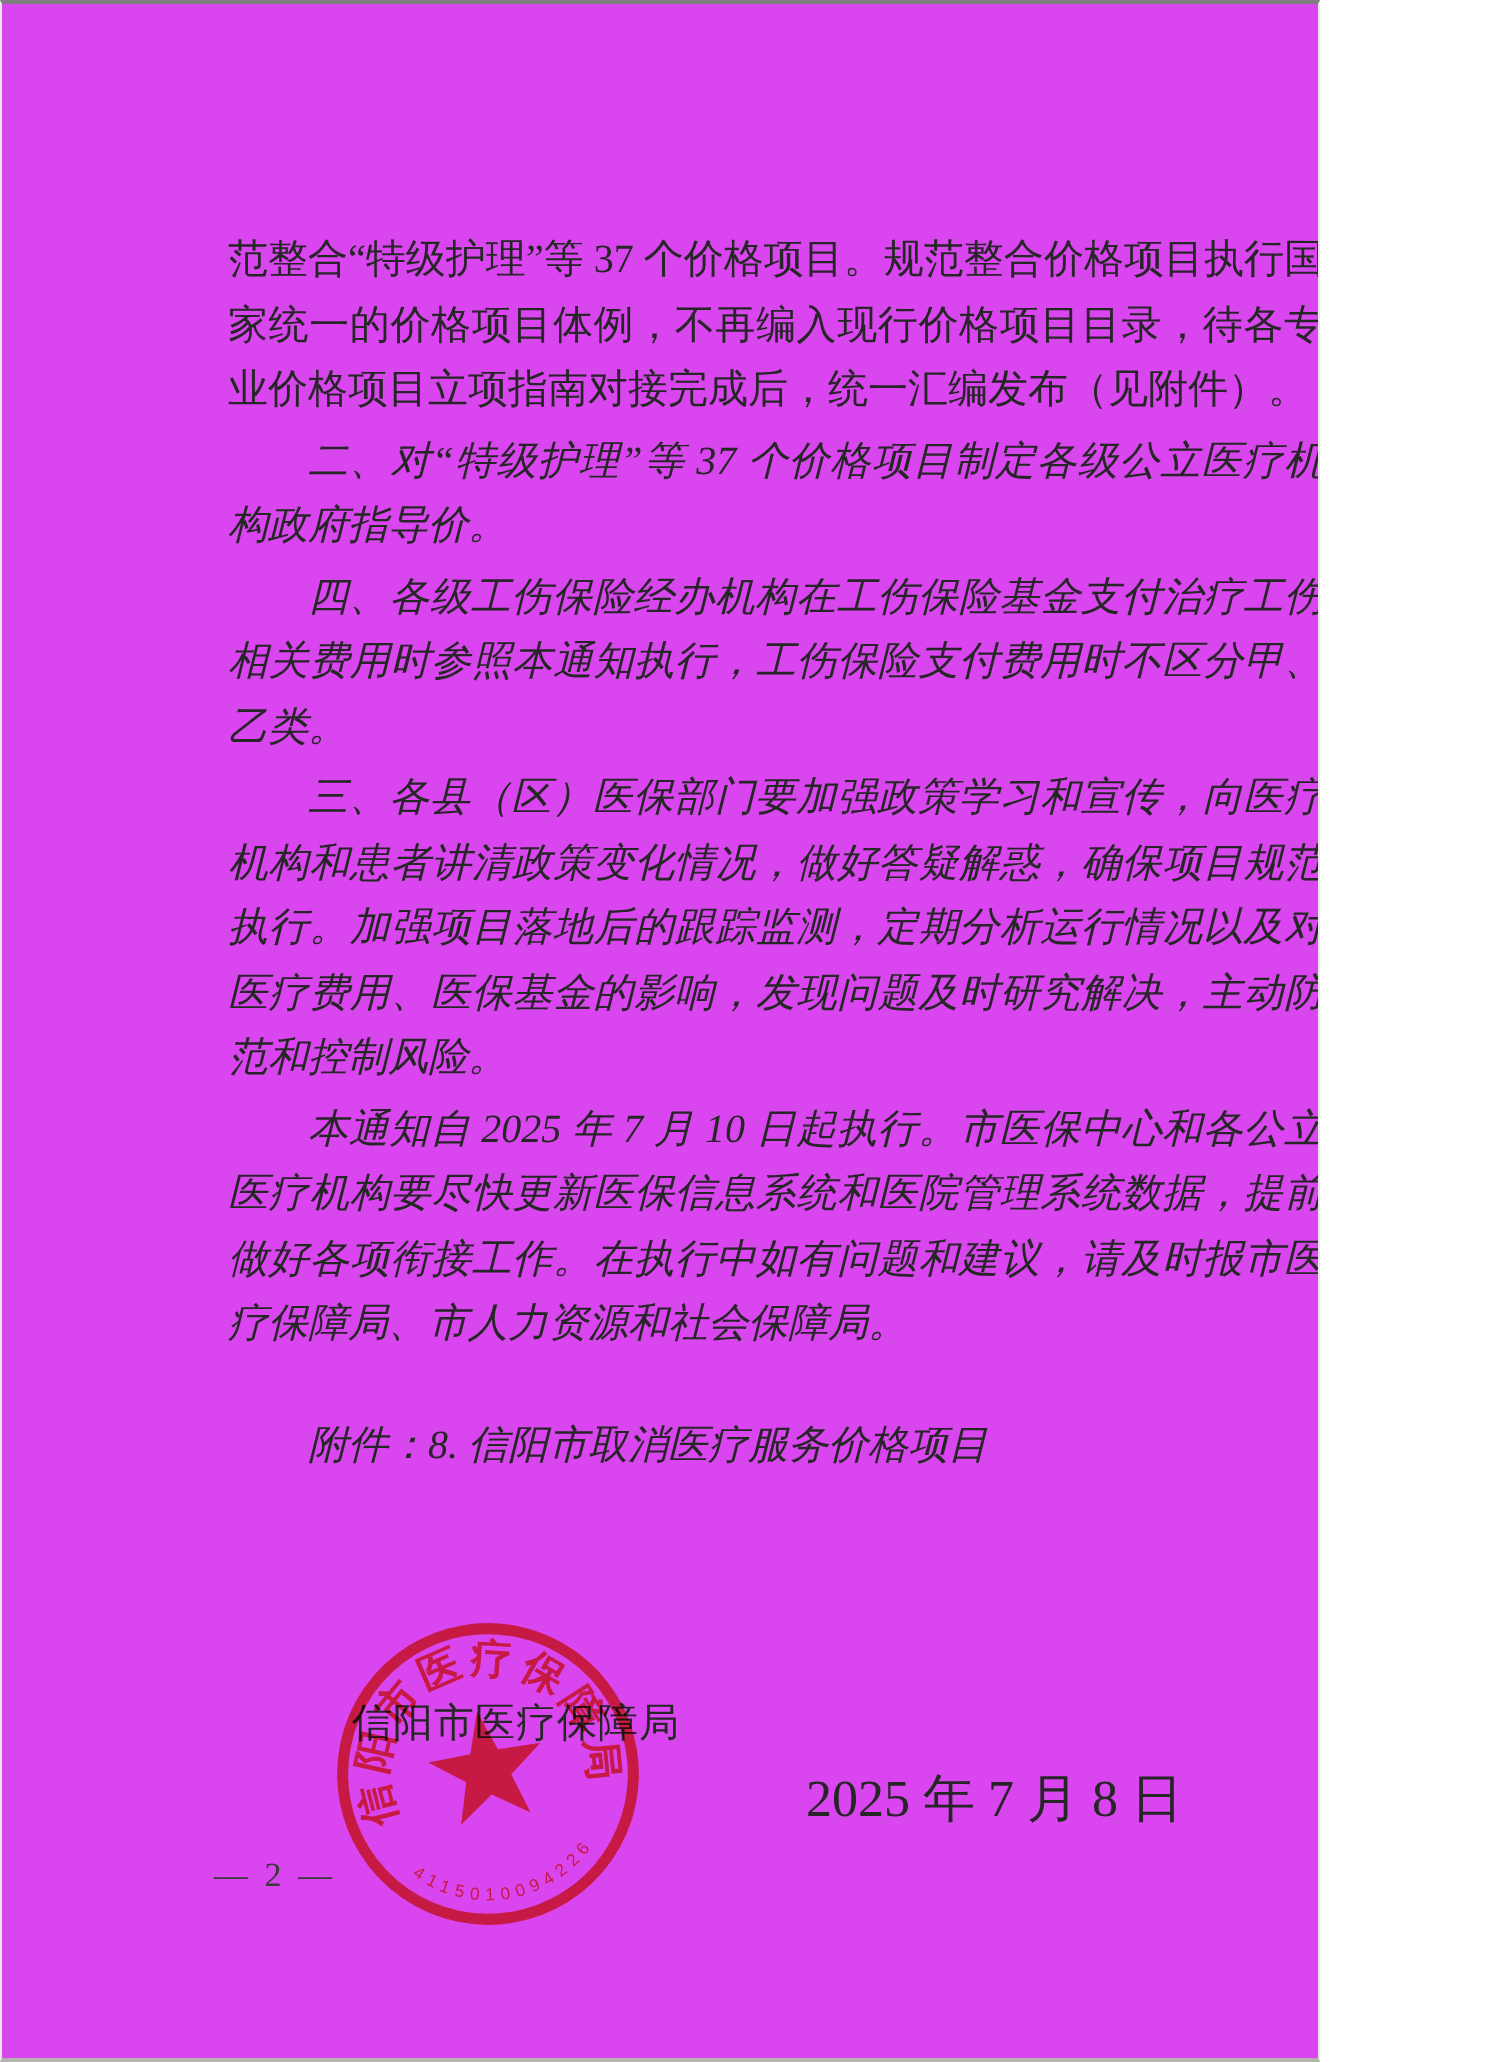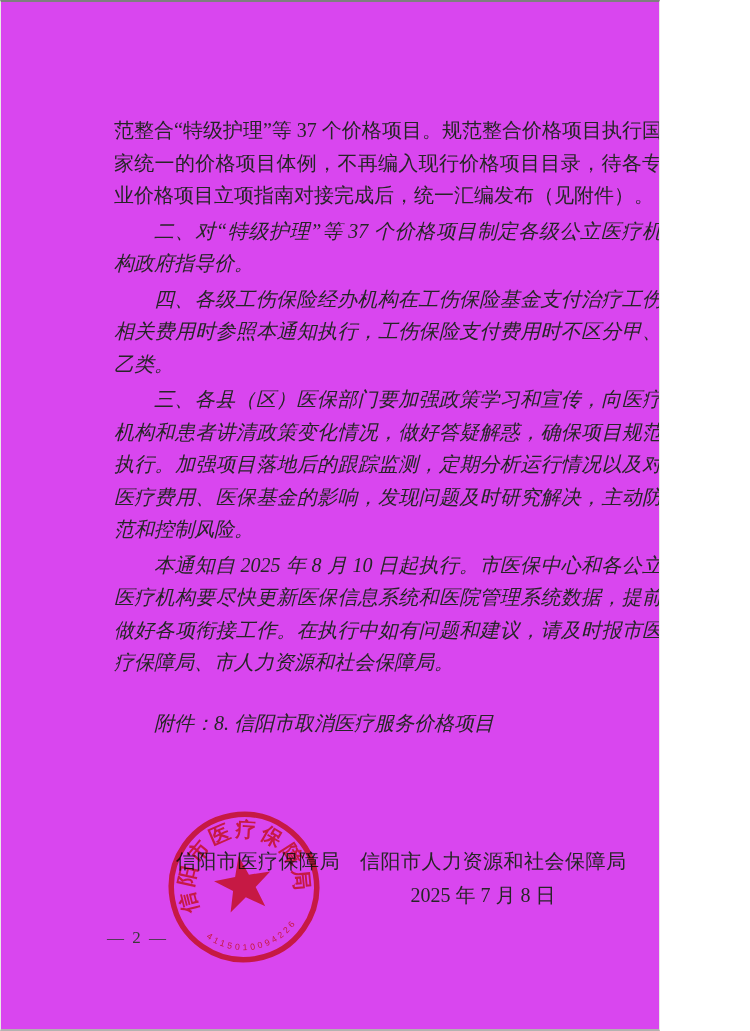--- a/index.html
+++ b/index.html
@@ -51,21 +51,21 @@
     font-size: 20px;
     letter-spacing: 0.5px;
     white-space: nowrap;
   }
   .sig-date {
     position: absolute;
     left: 402px;
     top: 880px;
     width: 160px;
     text-align: center;
-    font-size: 20px;
+    font-size: 26px;
     white-space: nowrap;
   }
   .page-number {
     position: absolute;
     left: 106px;
     top: 926px;
     font-size: 17px;
     letter-spacing: 2px;
     color: #3a3a3a;
     white-space: nowrap;
@@ -95,32 +95,31 @@
 </head>
 <body>
 
 <div class="page">
 
   <div class="content">
     <p>范整合“特级护理”等 37 个价格项目。规范整合价格项目执行国家统一的价格项目体例，不再编入现行价格项目目录，待各专业价格项目立项指南对接完成后，统一汇编发布（见附件）。</p>
     <p class="indent">二、对“特级护理”等 37 个价格项目制定各级公立医疗机构政府指导价。</p>
     <p class="indent">四、各级工伤保险经办机构在工伤保险基金支付治疗工伤相关费用时参照本通知执行，工伤保险支付费用时不区分甲、乙类。</p>
     <p class="indent">三、各县（区）医保部门要加强政策学习和宣传，向医疗机构和患者讲清政策变化情况，做好答疑解惑，确保项目规范执行。加强项目落地后的跟踪监测，定期分析运行情况以及对医疗费用、医保基金的影响，发现问题及时研究解决，主动防范和控制风险。</p>
-    <p class="indent">本通知自 2025 年 8 月 10 日起执行。市医保中心和各公立医疗机构要尽快更新医保信息系统和医院管理系统数据，提前做好各项衔接工作。在执行中如有问题和建议，请及时报市医疗保障局、市人力资源和社会保障局。</p>
+    <p class="indent">本通知自 2025 年 7 月 10 日起执行。市医保中心和各公立医疗机构要尽快更新医保信息系统和医院管理系统数据，提前做好各项衔接工作。在执行中如有问题和建议，请及时报市医疗保障局、市人力资源和社会保障局。</p>
 
     <div class="attachments">
       <span class="att-label">附件：</span>
       <div class="att-items">
         <div>8. 信阳市取消医疗服务价格项目</div>
       </div>
     </div>
   </div>
 
   <div class="sig-left">信阳市医疗保障局</div>
-  <div class="sig-right">信阳市人力资源和社会保障局</div>
   <div class="sig-date">2025 年 7 月 8 日</div>
 
   <svg class="seal" viewBox="0 0 200 200" xmlns="http://www.w3.org/2000/svg">
     <defs>
       <path id="sealArcTop" d="M 39.9 121.9 A 64 64 0 1 1 160.1 121.9" fill="none"></path>
       <path id="sealArcBottom" d="M 34.5 145.9 A 80 80 0 0 0 165.5 145.9" fill="none"></path>
     </defs>
     <circle cx="100" cy="100" r="92" fill="none" stroke-width="7" stroke="#e6422e"></circle>
     <text class="seal-arc-text" text-anchor="middle" fill="#e6422e">
       <textPath href="#sealArcTop" startOffset="50%">信阳市医疗保障局</textPath>

